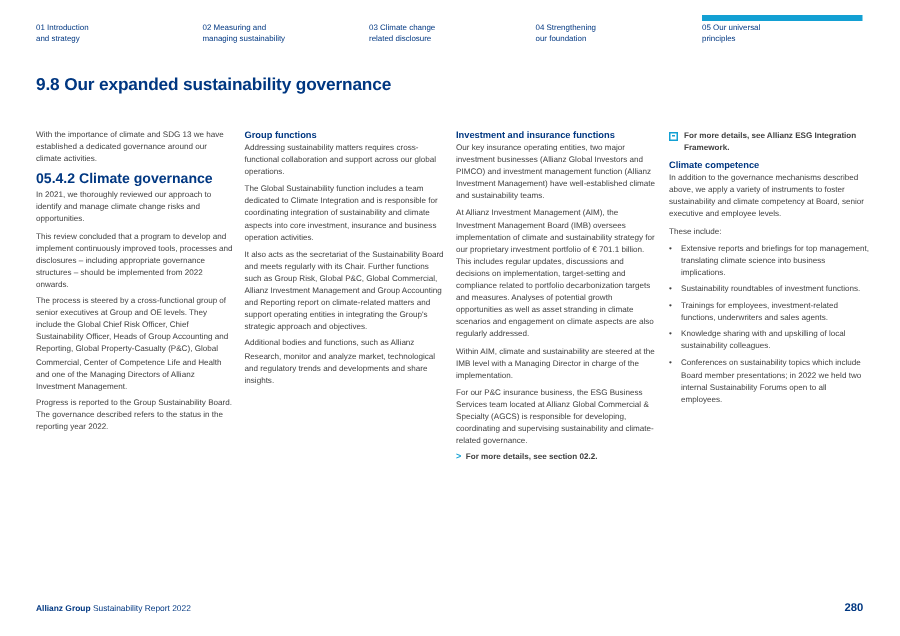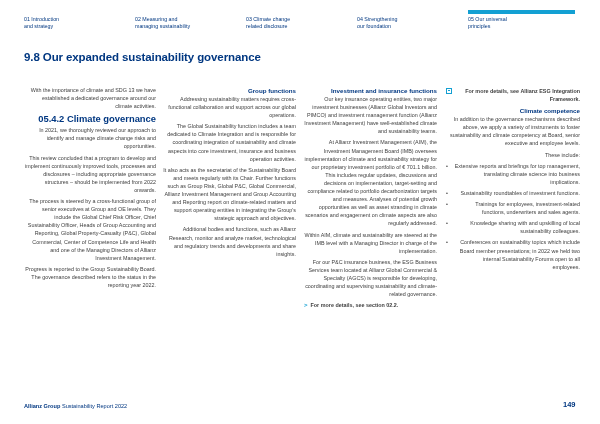--- a/index.html
+++ b/index.html
@@ -10,21 +10,21 @@
     .nav-item { position: absolute; top: 16px; font-size: 5.3px; line-height: 7.4px; color: #003781; width: 90px; }
     .nav-item .bar { position: absolute; top: -6px; left: 0; width: 107px; height: 4px; background: #13a0d3; }
     .nav-1 { left: 24px; }
     .nav-2 { left: 135px; }
     .nav-3 { left: 246px; }
     .nav-4 { left: 357px; }
     .nav-5 { left: 468px; }
 
     .page-title { position: absolute; top: 51px; left: 24px; font-size: 11.5px; color: #003781; letter-spacing: -0.1px; }
 
-    .col { position: absolute; top: 86px; font-size: 5.4px; line-height: 8.1px; color: #414141; text-align: right; }
+    .col { position: absolute; top: 86px; font-size: 5.4px; line-height: 8.1px; color: #414141; }
     .col p { margin-bottom: 3px; }
     .col-1 { left: 24px; width: 132px; }
     .col-2 { left: 163px; width: 133px; }
     .col-3 { left: 304px; width: 133px; }
     .col-4 { left: 446px; width: 134px; }
 
     .h-big { font-size: 9.4px; line-height: 12px; color: #003781; font-weight: bold; margin: 2px 0 1px; }
     .h-sub { font-size: 6.2px; line-height: 9px; color: #003781; font-weight: bold; margin-bottom: 0; }
 
     .link-row { display: flex; align-items: flex-start; font-weight: bold; color: #414141; margin-top: 1px; }
@@ -112,13 +112,13 @@
     <li>Trainings for employees, investment-related functions, underwriters and sales agents.</li>
     <li>Knowledge sharing with and upskilling of local sustainability colleagues.</li>
     <li>Conferences on sustainability topics which include Board member presentations; in 2022 we held two internal Sustainability Forums open to all employees.</li>
   </ul>
 </div>
 
 <div class="footer-left">
   <b>Allianz Group</b>
   <span>Sustainability Report 2022</span>
 </div>
-<div class="footer-page">149</div>
+<div class="footer-page">280</div>
 
 </body></html>

